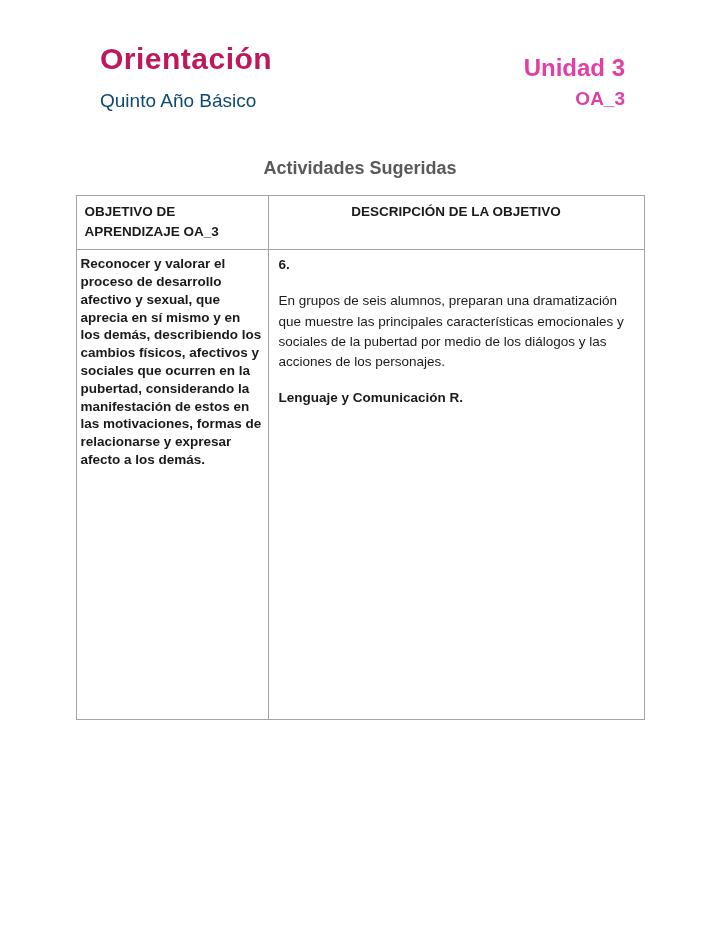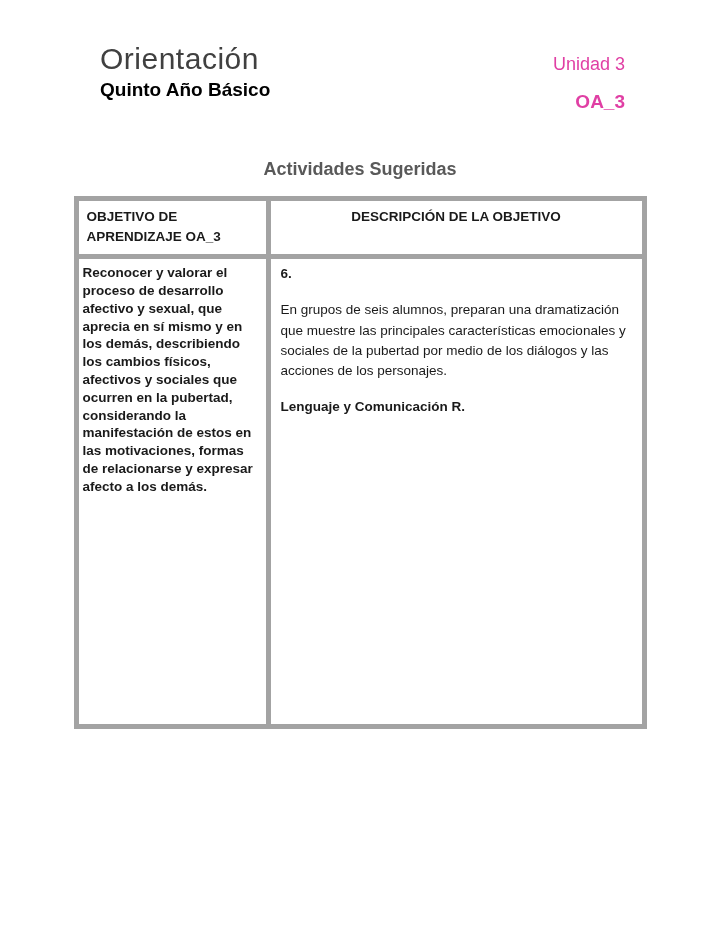--- a/index.html
+++ b/index.html
@@ -19,51 +19,51 @@
 
   
   .header {
     display: flex;
     justify-content: space-between;
     align-items: flex-start;
     padding: 42px 95px 0 100px;
   }
 
   .header-left .doc-title {
-    color: #404040;
+    color: #be185d;
     font-size: 30px;
-    font-weight: normal;
+    font-weight: bold;
     line-height: 1.1;
     letter-spacing: 0.5px;
   }
 
   .header-left .doc-subtitle {
-    color: #000000;
+    color: #0c4a6e;
     font-size: 19px;
-    font-weight: bold;
-    margin-top: 4px;
+    font-weight: normal;
+    margin-top: 15px;
   }
 
   .header-right {
     text-align: right;
     padding-top: 12px;
   }
 
   .header-right .unidad {
     color: #E03FA4;
-    font-size: 18px;
-    font-weight: normal;
+    font-size: 24px;
+    font-weight: bold;
     margin-left: 45px;
   }
 
   .header-right .oa {
     color: #E03FA4;
     font-size: 19px;
     font-weight: bold;
-    margin-top: 16px;
+    margin-top: 6px;
   }
 
   
   .section-title {
     text-align: center;
     color: #595959;
     font-size: 18px;
     font-weight: bold;
     margin-top: 46px;
   }
@@ -74,21 +74,21 @@
     margin: 16px auto 0 auto;
     border-collapse: collapse;
     table-layout: fixed;
   }
 
   .activities-table col.col-objective  { width: 192px; }
   .activities-table col.col-description { width: 376px; }
 
   .activities-table th,
   .activities-table td {
-    border: 5px solid #a3a3a3;
+    border: 1px solid #a3a3a3;
     vertical-align: top;
     color: #1a1a1a;
   }
 
   .activities-table thead th {
     font-size: 13.5px;
     font-weight: bold;
     padding: 6px 8px 8px 8px;
     line-height: 1.45;
     height: 52px;

